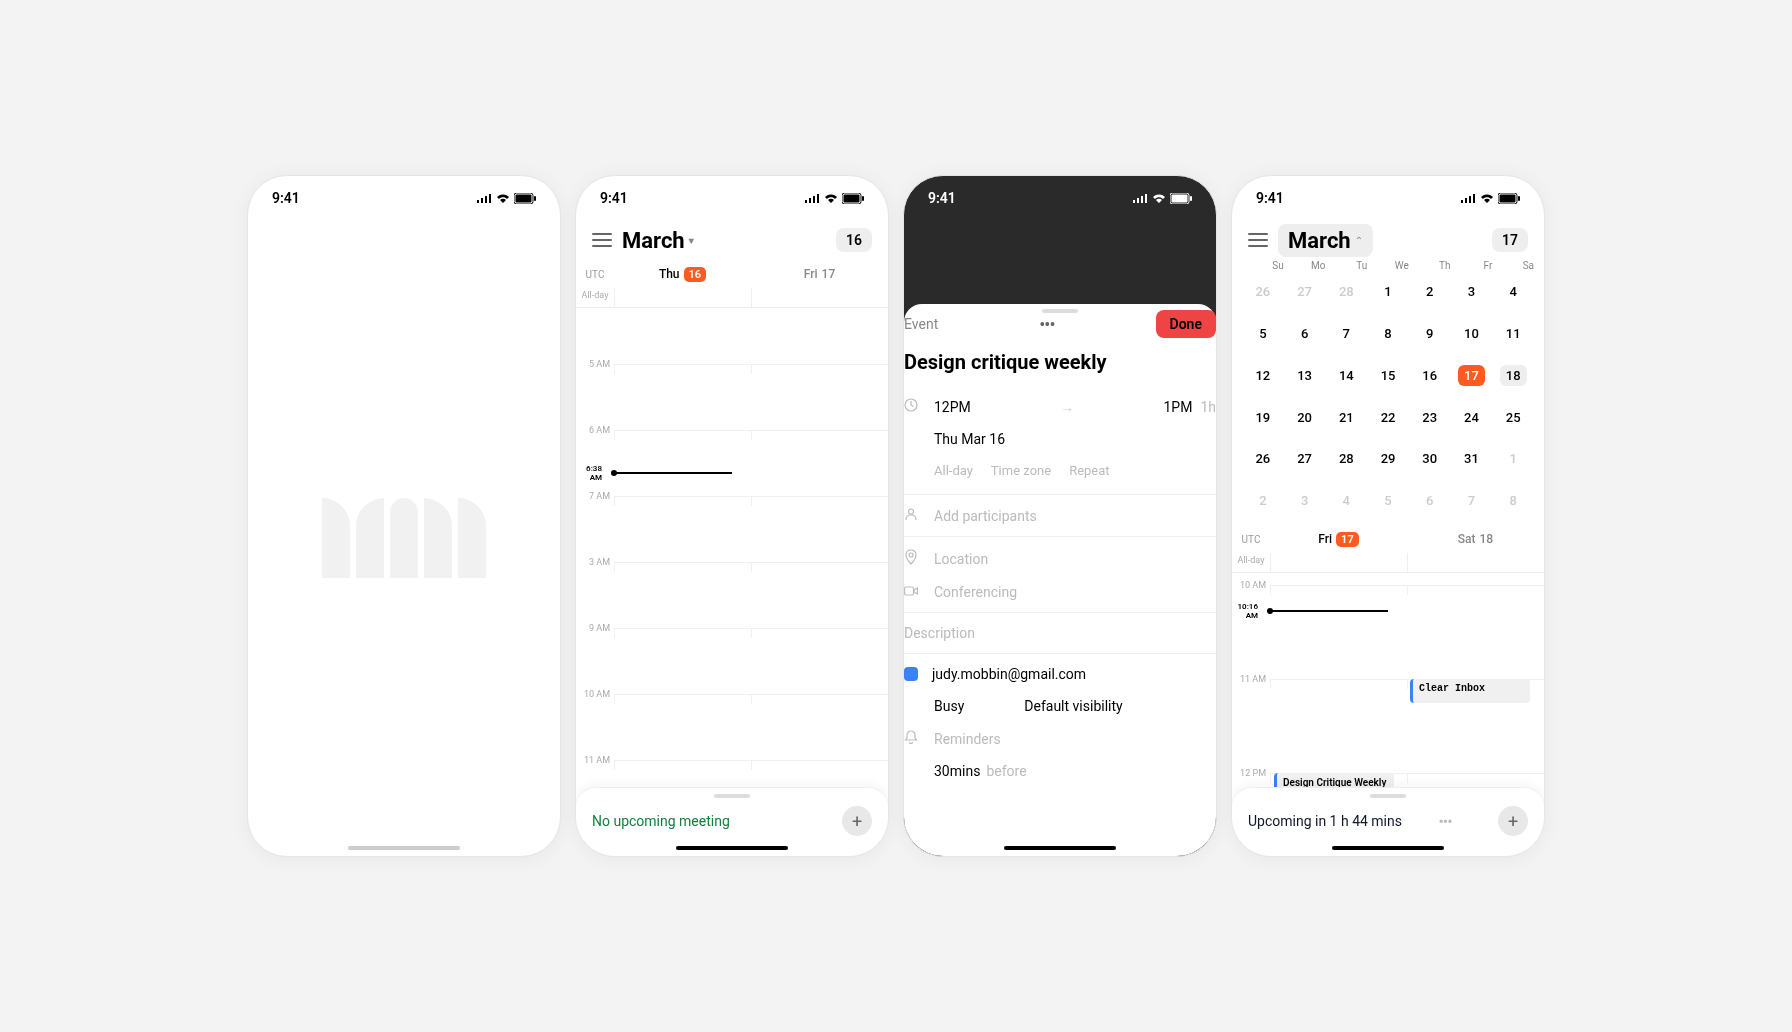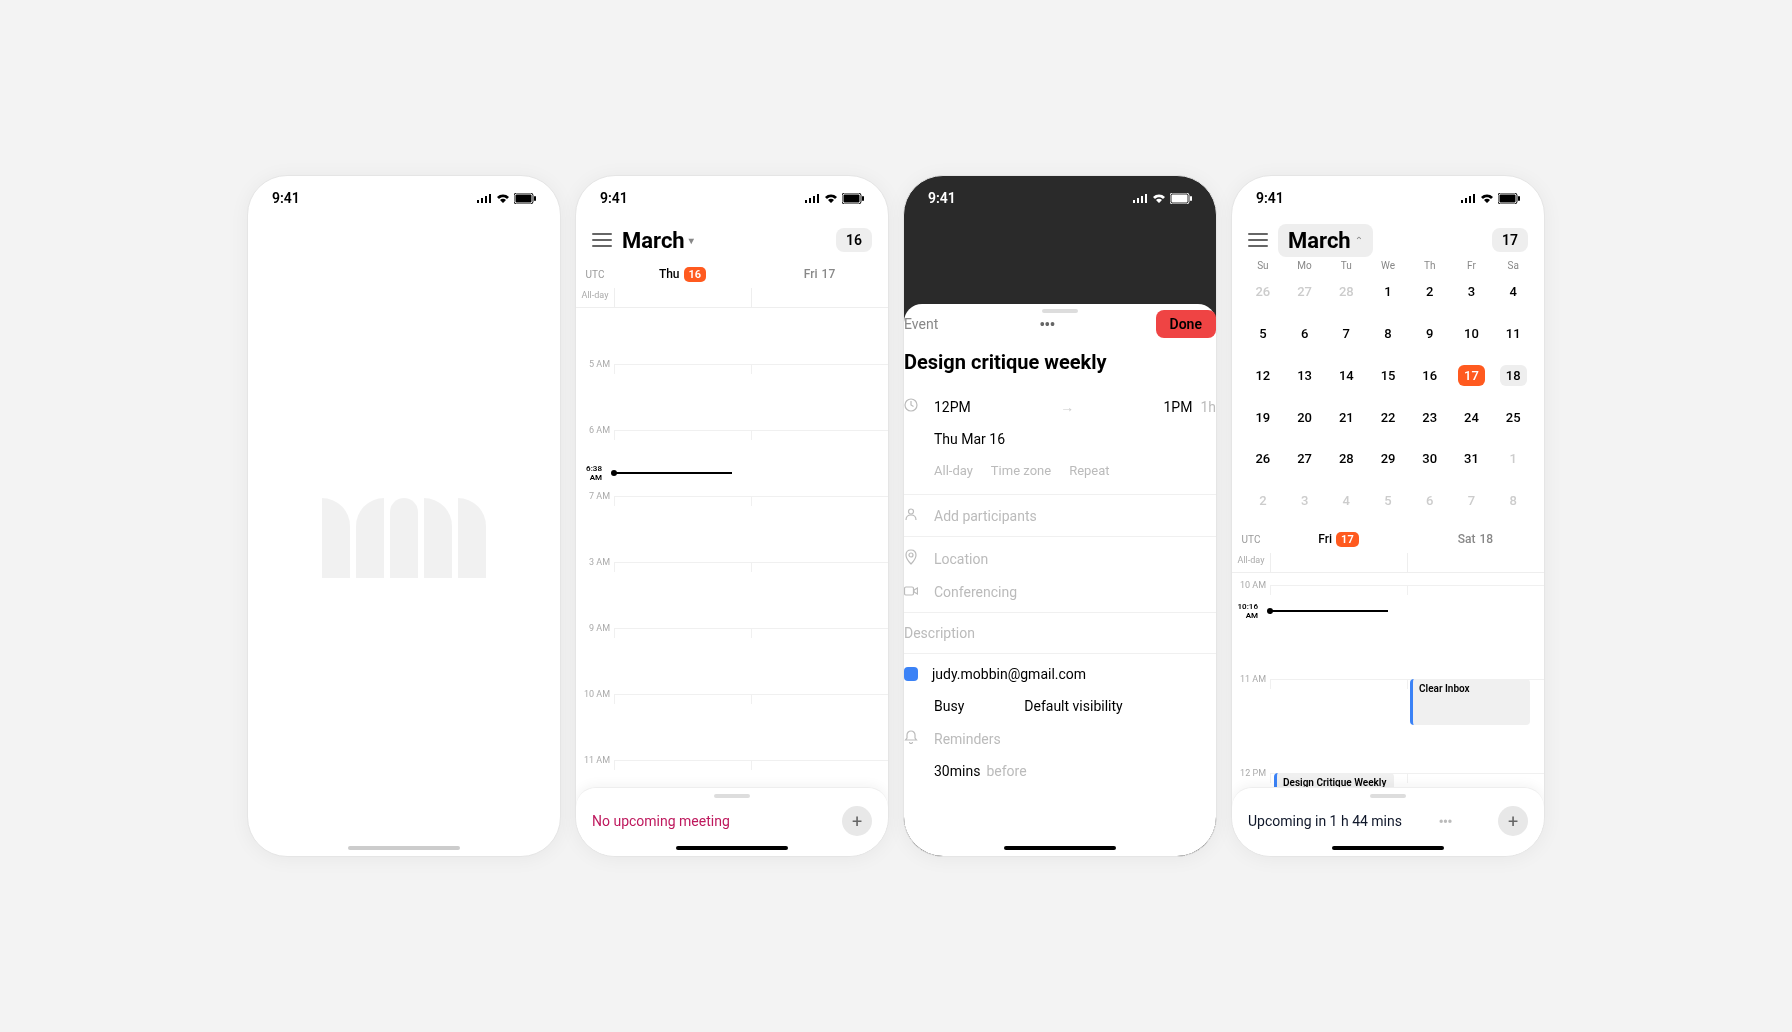--- a/index.html
+++ b/index.html
@@ -36,21 +36,21 @@
   .hour-row { position: absolute; left: 0; right: 0; display: flex; }
   .hour-label { width: 38px; font-size: 9px; color: #aaa; text-align: right; padding-right: 4px; transform: translateY(-50%); }
   .hour-grid { flex: 1; border-top: 1px solid #f0f0f0; display: flex; }
   .hour-grid > div { flex: 1; border-left: 1px solid #f0f0f0; }
   .now-line { position: absolute; left: 38px; right: 0; display: flex; align-items: center; }
   .now-label { position: absolute; left: -38px; width: 28px; font-size: 8px; color: #000; text-align: right; padding-right: 2px; font-weight: 600; }
   .now-bar { flex: 1; height: 2px; background: #000; position: relative; }
   .now-dot { width: 6px; height: 6px; background: #000; border-radius: 50%; position: absolute; left: -3px; top: -2px; }
   .bottom-sheet { position: absolute; bottom: 0; left: 0; right: 0; background: #fff; border-top: 1px solid #eee; border-radius: 20px 20px 0 0; padding: 18px 16px 20px; display: flex; align-items: center; box-shadow: 0 -2px 12px rgba(0,0,0,0.05); }
   .sheet-handle { position: absolute; top: 6px; left: 50%; transform: translateX(-50%); width: 36px; height: 4px; background: #ddd; border-radius: 2px; }
-  .upcoming-text { color: #be185d; font-size: 14px; }
+  .upcoming-text { color: #15803d; font-size: 14px; }
   .fab { margin-left: auto; width: 30px; height: 30px; background: #e8e8e8; border-radius: 50%; display: flex; align-items: center; justify-content: center; color: #666; font-size: 18px; }
 
   
   .phone.dark-top { background: #2a2a2a; }
   .phone.dark-top .status-bar { color: #fff; }
   .event-sheet { position: absolute; top: 128px; left: 0; right: 0; bottom: 0; background: #fff; border-radius: 18px 18px 0 0; padding: 0; display: flex; flex-direction: column; }
   .event-sheet .sheet-handle { top: 5px; }
   .event-top { display: flex; align-items: center; gap: 8px; margin-top: 6px; }
   .event-label { color: #888; font-size: 14px; }
   .done-btn { margin-left: auto; background: #ef4444; border-radius: 8px; padding: 6px 14px; font-size: 14px; font-weight: 600; }
@@ -62,21 +62,21 @@
   .arrow { color: #ccc; flex: 1; text-align: center; }
   .muted { color: #bbb; }
   .option-row { display: flex; gap: 18px; color: #bbb; font-size: 13px; padding: 8px 0 12px 30px; }
   .divider { height: 1px; background: #f0f0f0; margin: 4px 0; }
   .cal-color { width: 14px; height: 14px; background: #3b82f6; border-radius: 4px; }
   .status-row { display: flex; gap: 60px; padding: 8px 0 8px 30px; font-size: 14px; }
 
   
   .month-pill { background: #eee; padding: 4px 10px; border-radius: 8px; display: flex; align-items: center; gap: 4px; }
   .weekday-row { display: flex; padding: 0 10px; font-size: 10px; color: #888; }
-  .weekday-row > div { flex: 1; text-align: center; }
+  .weekday-row > div { flex: 1; text-align: right; }
   .cal-grid { padding: 0 10px; }
   .cal-row { display: flex; }
   .cal-cell { flex: 1; aspect-ratio: 1/1; display: flex; align-items: center; justify-content: center; font-size: 13px; font-weight: 500; }
   .cal-cell.other { color: #ccc; }
   .cal-cell .today { background: #ff5a1f; color: #fff; border-radius: 6px; padding: 3px 6px; }
   .cal-cell .sel { background: #eee; border-radius: 6px; padding: 3px 6px; }
   .event-block { position: absolute; background: #f0f0f0; border-left: 3px solid #3b82f6; border-radius: 4px; padding: 4px 6px; font-size: 10px; font-weight: 600; }
   .more-icon { color: #bbb; letter-spacing: -1px; }
 </style>
 </head>
@@ -461,21 +461,21 @@
           <div></div>
           <div></div>
         </div>
       </div>
       <div class="now-line" style="top: 37px; right: 50%;">
         <div class="now-label">10:16 AM</div>
         <div class="now-bar">
           <div class="now-dot"></div>
         </div>
       </div>
-      <div class="event-block" style="left: 178px; right: 14px; top: 106px; height: 46px;">Clear Inbox</div>
+      <div class="event-block" style="left: 178px; right: 14px; top: 106px; height: 24px; font-family: Liberation Mono, monospace;">Clear Inbox</div>
       <div class="event-block" style="left: 42px; right: 150px; top: 200px; height: 34px;">Design Critique Weekly</div>
     </div>
   <div class="bottom-sheet">
     <div class="sheet-handle"></div>
     <span class="upcoming-text" style="color:#0f172a">Upcoming in 1 h 44 mins</span>
     <span class="more-icon" style="margin-left:auto;margin-right:10px">•••</span>
     <div class="fab">+</div>
   </div>
   <div class="home-indicator"></div>
 </div>

